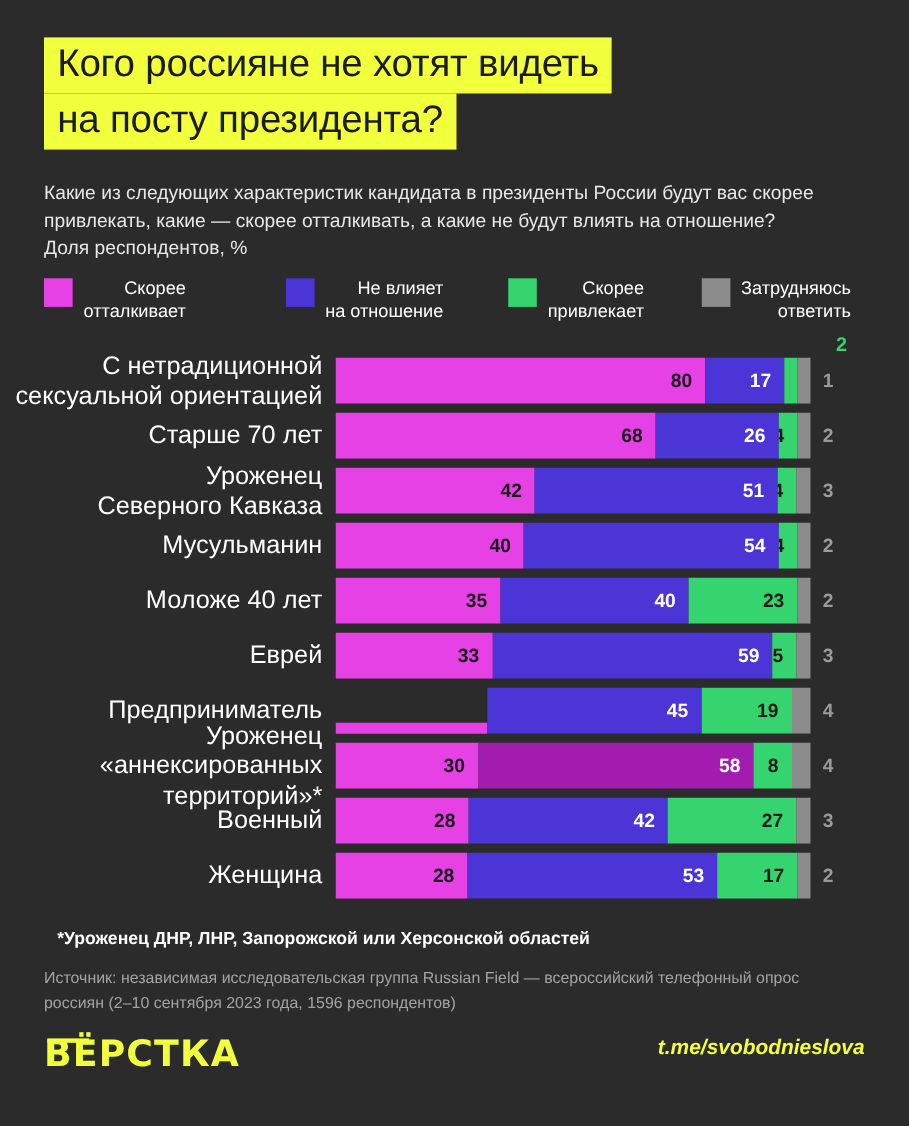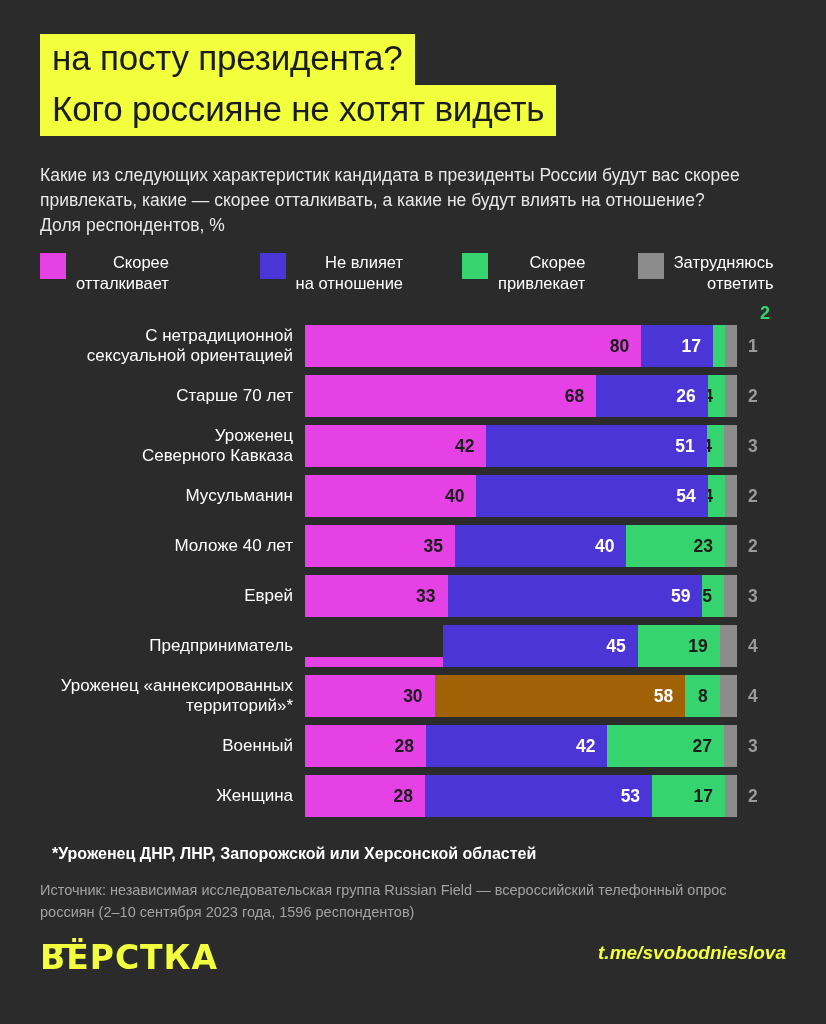--- a/index.html
+++ b/index.html
@@ -103,21 +103,21 @@
     display: flex;
     align-items: center;
     height: 42px;
     margin-bottom: 8px;
   }
   .row-label {
     width: 305px;
     flex: 0 0 305px;
     padding-right: 12px;
     text-align: right;
-    font-size: 17px;
+    font-size: 23px;
     line-height: 1.18;
     color: #ffffff;
     box-sizing: border-box;
     white-space: pre-line;
   }
   .bar {
     width: 432px;
     flex: 0 0 432px;
     height: 42px;
     display: flex;
@@ -195,22 +195,22 @@
     color: #f2ff3d;
     font-style: italic;
   }
 </style>
 </head>
 <body>
 
 <div class="page">
 
   <div class="title-wrap">
+    <span class="title-line">Кого россияне не хотят видеть</span>
     <span class="title-line">на посту президента?</span>
-    <span class="title-line">Кого россияне не хотят видеть</span>
   </div>
 
   <div class="subtitle">Какие из следующих характеристик кандидата в президенты России будут вас скорее привлекать, какие — скорее отталкивать, а какие не будут влиять на отношение? Доля респондентов, %</div>
 
   <div class="legend" id="legend">
       <div class="legend-item">
         <span class="swatch" style="background: rgb(229, 65, 229);"></span>
         <span class="legend-label">Скорее
 отталкивает</span>
       </div>
@@ -304,21 +304,21 @@
             <div class="seg" style="background: rgb(53, 212, 110); width: 19%;">19</div>
             <div class="seg grey" style="background: rgb(140, 140, 140); width: 4%;"></div>
           </div>
           <div class="row-outer">4</div>
         </div>
         <div class="row">
           <div class="row-label">Уроженец «аннексированных
 территорий»*</div>
           <div class="bar">
             <div class="seg" style="background: rgb(229, 65, 229); width: 30%;">30</div>
-            <div class="seg purple" style="background: #a16207; width: 58%;">58</div>
+            <div class="seg purple" style="background: #a21caf; width: 58%;">58</div>
             <div class="seg" style="background: rgb(53, 212, 110); width: 8%;">8</div>
             <div class="seg grey" style="background: rgb(140, 140, 140); width: 4%;"></div>
           </div>
           <div class="row-outer">4</div>
         </div>
         <div class="row">
           <div class="row-label">Военный</div>
           <div class="bar">
             <div class="seg" style="background: rgb(229, 65, 229); width: 28%;">28</div>
             <div class="seg purple" style="background: rgb(75, 53, 214); width: 42%;">42</div>

